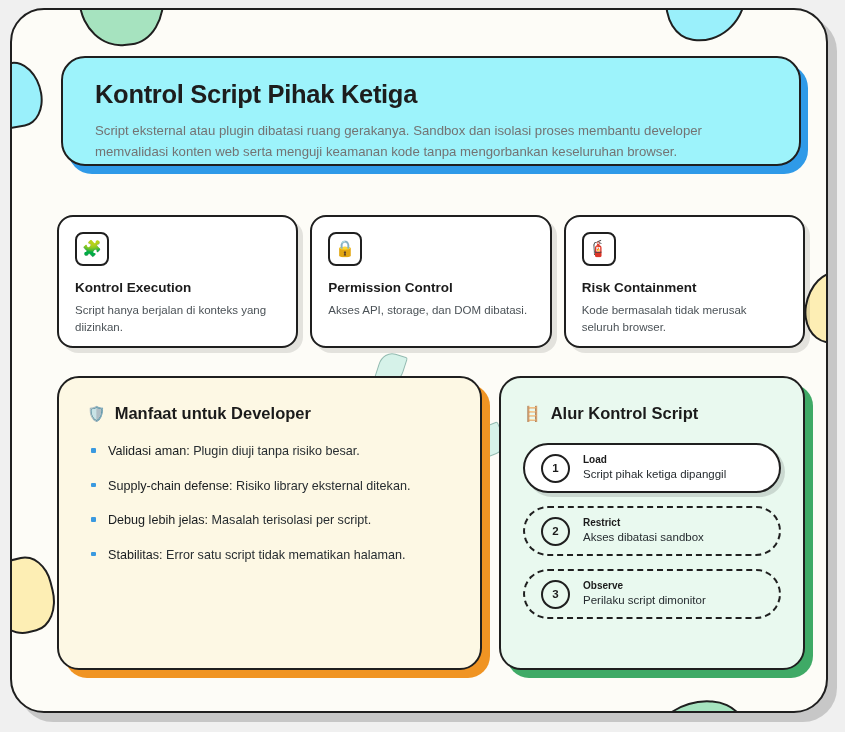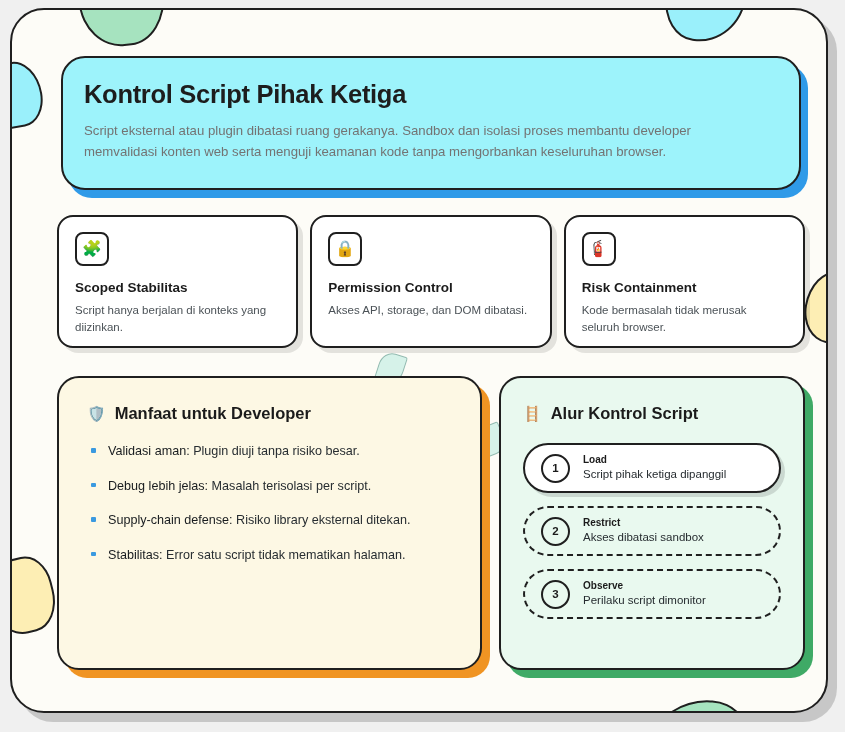--- a/index.html
+++ b/index.html
@@ -82,27 +82,27 @@
     box-sizing: border-box;
     pointer-events: none;
   }
   #leaf-a { left: 366px; top: 343px; transform: rotate(18deg); }
   #leaf-b { left: 466px; top: 415px; transform: rotate(-22deg); }
 
   
   #header-card {
     position: absolute;
     left: 49px; top: 46px;
-    width: 740px; height: 134px;
+    width: 740px; height: 110px;
     background: #9df3fb;
     border: 2.5px solid #1f1f1f;
     border-radius: 24px;
     box-sizing: border-box;
     box-shadow: 7px 8px 0 #2f9ae8;
-    padding: 22px 30px 0 21px;
+    padding: 22px 30px 0 32px;
   }
   #header-title {
     margin: 0 0 11px 0;
     font-size: 25.5px;
     font-weight: bold;
     letter-spacing: -0.3px;
     color: #1d1d1d;
   }
   #header-subtitle {
     margin: 0;
@@ -272,21 +272,21 @@
 
   <div id="header-card">
     <h1 id="header-title">Kontrol Script Pihak Ketiga</h1>
     <p id="header-subtitle">Script eksternal atau plugin dibatasi ruang gerakanya. Sandbox dan isolasi proses membantu developer memvalidasi konten web serta menguji keamanan kode tanpa mengorbankan keseluruhan browser.</p>
   </div>
 
   <div id="feature-row">
 
     <div class="feature-card">
       <div class="feature-icon">🧩</div>
-      <div class="feature-title">Scoped Stabilitas</div>
+      <div class="feature-title">Kontrol Execution</div>
       <div class="feature-desc">Script hanya berjalan di konteks yang diizinkan.</div>
     </div>
 
     <div class="feature-card">
       <div class="feature-icon">🔒</div>
       <div class="feature-title">Permission Control</div>
       <div class="feature-desc">Akses API, storage, dan DOM dibatasi.</div>
     </div>
 
     <div class="feature-card">
@@ -297,22 +297,22 @@
 
   </div>
 
   <div id="benefits-panel">
     <div class="panel-heading">
       <span class="panel-emoji">🛡️</span>
       <span>Manfaat untuk Developer</span>
     </div>
     <ul id="benefits-list">
       <li><b>Validasi aman:</b><span> Plugin diuji tanpa risiko besar.</span></li>
+      <li><b>Supply-chain defense:</b><span> Risiko library eksternal ditekan.</span></li>
       <li><b>Debug lebih jelas:</b><span> Masalah terisolasi per script.</span></li>
-      <li><b>Supply-chain defense:</b><span> Risiko library eksternal ditekan.</span></li>
       <li><b>Stabilitas:</b><span> Error satu script tidak mematikan halaman.</span></li>
     </ul>
   </div>
 
   <div id="flow-panel">
     <div class="panel-heading">
       <span class="panel-emoji">🪜</span>
       <span>Alur Kontrol Script</span>
     </div>
 

